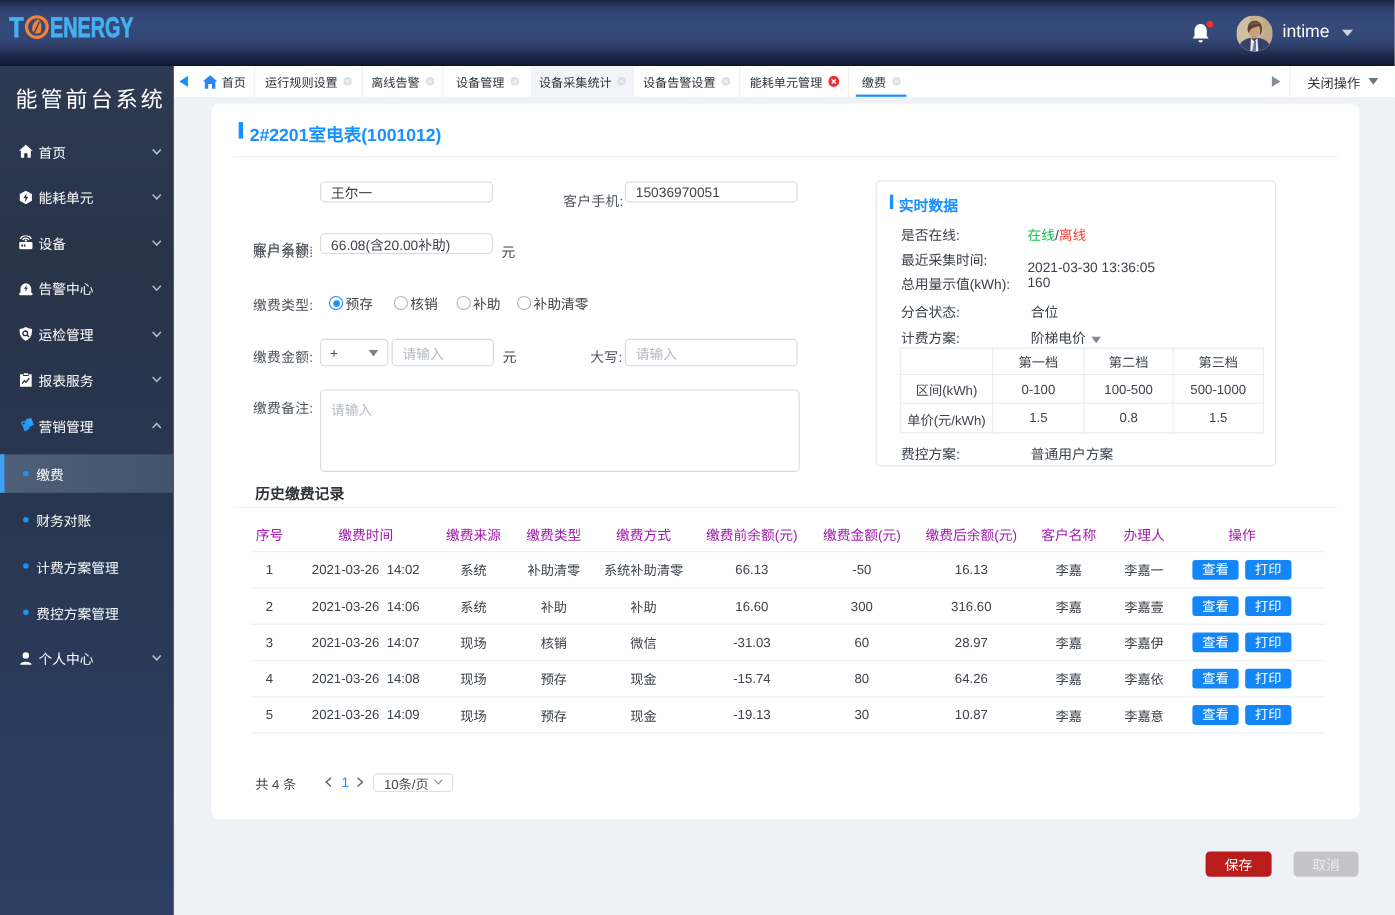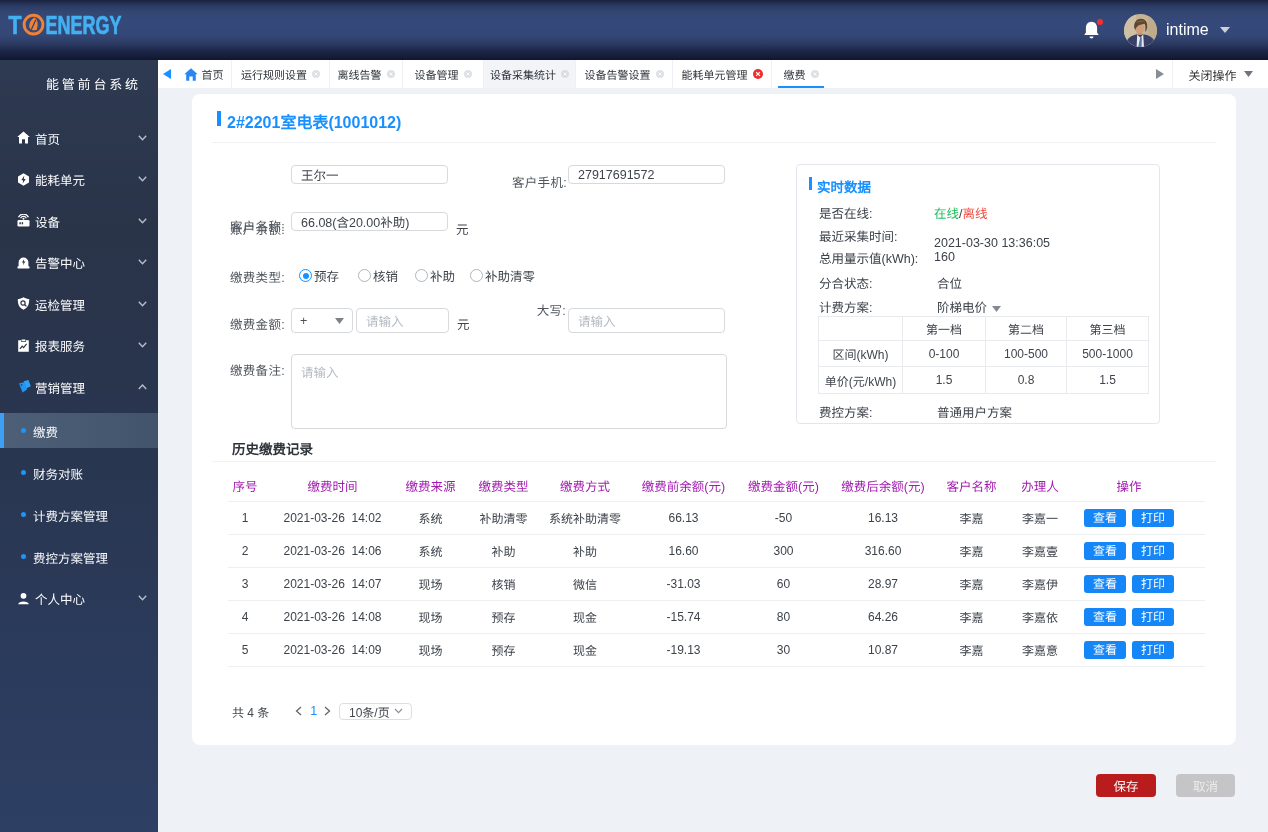--- a/index.html
+++ b/index.html
@@ -14,21 +14,21 @@
 .bell { position:absolute; left:1083px; top:21px; width:17px; height:20px; }
 .bell-dot { position:absolute; left:1097px; top:19px; width:6px; height:6px; background:#f4302c; border-radius:50%; }
 .avatar { position:absolute; left:1124px; top:14px; width:33px; height:33px; border-radius:50%; overflow:hidden; }
 .uname { position:absolute; left:1166px; top:21px; color:#fdfdfe; font-size:16px; }
 .caret-dn { position:absolute; left:1220px; top:27px; width:0; height:0; border-left:5px solid transparent; border-right:5px solid transparent; border-top:6px solid #cdd2da; }
 
 
 .sidebar { position:absolute; top:60px; left:0; width:158px; height:772px; z-index:20;
   background:linear-gradient(180deg, #2e3a51 0%, #293449 22%, #293650 52%, #2b3b5c 78%, #2d3f63 100%);
 }
-.sys-title { position:absolute; left:14px; top:14px; color:#fff; font-size:13px; letter-spacing:2.8px;margin-left:32px; }
+.sys-title { position:absolute; left:14px; top:14px; color:#fff; font-size:20px; letter-spacing:2.8px; }
 .menu { position:absolute; top:57px; left:0; width:158px; }
 .m-item { position:relative; height:41.5px; color:#fbfcfd; font-size:12.5px; }
 .m-item .mi { position:absolute; left:17px; top:50%; margin-top:-6.5px; width:13px; height:13px; }
 .m-item .mtxt { position:absolute; left:35px; top:50%; transform:translateY(-50%); }
 .m-item .chev { position:absolute; left:138px; top:50%; margin-top:-3px; }
 .sub { padding:2px 0 0 0; }
 .s-item { position:relative; height:42px; color:#f6f8fa; font-size:12.5px; }
 .s-item .dot { position:absolute; left:21px; top:50%; margin-top:-2.5px; width:5px; height:5px; border-radius:50%; background:#1f93f6; }
 .s-item .stxt { position:absolute; left:33px; top:50%; transform:translateY(-50%); }
 .s-item.active { background:linear-gradient(90deg,#4e6078 0%, #42546c 100%) center / 100% 35px no-repeat; }
@@ -280,21 +280,21 @@
 
 <div class="main-card"></div>
 <div class="card-title-bar"></div>
 <div class="card-title">2#2201室电表(1001012)</div>
 <div class="card-divider"></div>
 <div style="position:absolute; left:212px; top:461px; width:1004px; height:1px; background:#f1f2f5;"></div>
 
 <div class="flabel" style="left:223px; top:172px;margin-top:44px;">客户名称:</div>
 <div class="inp" style="left:291px; top:165px; width:157px;">王尔一</div>
 <div class="flabel" style="left:505px; top:172px;">客户手机:</div>
-<div class="inp" style="left:568px; top:165px; width:157px;">27917691572</div>
+<div class="inp" style="left:568px; top:165px; width:157px;">15036970051</div>
 
 <div class="flabel" style="left:223px; top:219px;">账户余额:</div>
 <div class="inp" style="left:291px; top:212px; width:157px;">66.08(含20.00补助)</div>
 <div class="fval" style="position:absolute; left:456px; top:219px;">元</div>
 
 <div class="flabel" style="left:223px; top:267px;">缴费类型:</div>
 <div style="position:absolute; left:299px; top:266px; display:flex;">
   <span class="radio"><span class="rdo on"></span>预存</span>
   <span class="radio" style="margin-left:19px;"><span class="rdo"></span>核销</span>
   <span class="radio" style="margin-left:17px;"><span class="rdo"></span>补助</span>
@@ -303,21 +303,21 @@
 
 <div class="flabel" style="left:223px; top:314px;">缴费金额:</div>
 <div class="inp" style="left:291px; top:308px; width:62px; height:25px; justify-content:space-between; padding:0 8px;">
     <span style="color:#4a4f57;">+</span>
     <svg width="9" height="6" viewBox="0 0 9 6">
       <path d="M0 0 L9 0 L4.5 6 Z" fill="#7b828c"></path>
     </svg>
   </div>
 <div class="inp ph" style="left:356px; top:308px; width:93px; height:25px;">请输入</div>
 <div class="fval" style="position:absolute; left:457px; top:314px;">元</div>
-<div class="flabel" style="left:504px; top:300px;">大写:</div>
+<div class="flabel" style="left:504px; top:314px;">大写:</div>
 <div class="inp ph" style="left:568px; top:308px; width:157px; height:25px;">请输入</div>
 
 <div class="flabel" style="left:223px; top:360px;">缴费备注:</div>
 <div class="inp ph" style="left:291px; top:354px; width:436px; height:75px; align-items:flex-start; padding-top:7px;">请输入</div>
 
 <div class="rt-card">
   <div class="rt-bar"></div>
   <div class="rt-title">实时数据</div>
   <div class="rt-lab" style="top:38px;">是否在线:</div>
   <div class="rt-val" style="top:38px;"><span style="color:#1fbd5a;">在线</span><span>/</span><span style="color:#f5473b;">离线</span></div>

